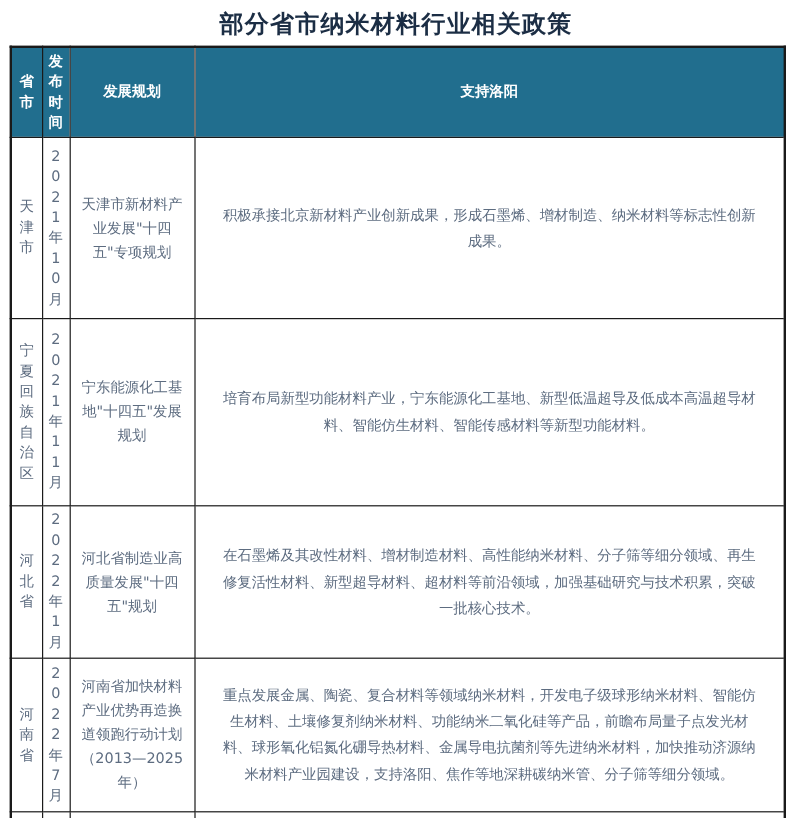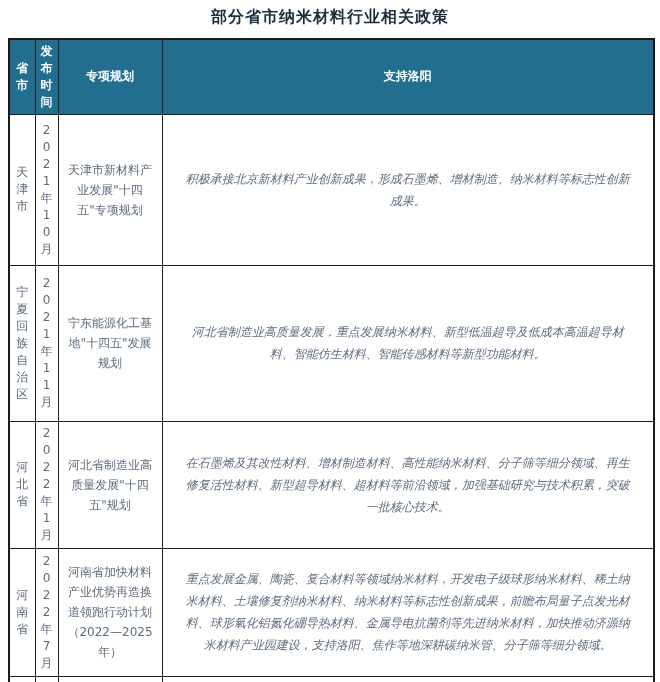--- a/index.html
+++ b/index.html
@@ -3,21 +3,21 @@
 <meta charset="utf-8">
 <style>
   html,body { margin:0; padding:0; }
   body {
     width:660px; height:682px; overflow:hidden; position:relative;
     background:#ffffff;
     font-family:"DejaVu Sans","Liberation Sans",sans-serif;
   }
   .page-title {
     text-align:center; padding-top:7px;
-    font-size:16px; font-weight:bold; color:#1b2d44; letter-spacing:1px;
+    font-size:20px; font-weight:bold; color:#1b2d44; letter-spacing:1px;
   }
   table.policy-table {
     position:absolute; left:8px; top:38px; width:647px;
     border-collapse:collapse; table-layout:fixed;
     border:2px solid #1a1a1a;
   }
   .policy-table th, .policy-table td {
     border:1px solid #1a1a1a;
     text-align:center; vertical-align:middle;
     padding:2px 3px;
@@ -25,21 +25,21 @@
   }
   .policy-table th {
     background:#216e8e; color:#ffffff;
     font-size:12px; font-weight:bold; line-height:17px;
   }
   .policy-table td {
     color:#5d6c80; font-size:12px;
   }
   .vert { white-space:pre-line; line-height:17px; }
   td.policy-name { line-height:20px; padding:2px 6px; word-break:break-all; }
-  td.main-content { line-height:22px; padding:4px 20px; word-break:break-all;font-style:italic; }
+  td.main-content { line-height:22px; padding:4px 20px; word-break:break-all; }
   tr.partial-row td { border-bottom:none; }
 </style>
 </head>
 <body>
 
 <div class="page-title">部分省市纳米材料行业相关政策</div>
 
 <table class="policy-table">
   <colgroup>
     <col style="width:26px">
@@ -48,21 +48,21 @@
     <col>
   </colgroup>
   <tbody>
       <tr style="height:75px">
     <th class="vert">省
 市</th>
     <th class="vert">发
 布
 时
 间</th>
-    <th>专项规划</th>
+    <th>发展规划</th>
     <th>支持洛阳</th>
   </tr>
   <tr style="height:151px">
     <td class="vert">天
 津
 市</td>
     <td class="vert">2
 0
 2
 1
@@ -83,21 +83,21 @@
 区</td>
     <td class="vert">2
 0
 2
 1
 年
 1
 1
 月</td>
     <td class="policy-name">宁东能源化工基地"十四五"发展规划</td>
-    <td class="main-content">河北省制造业高质量发展，重点发展纳米材料、新型低温超导及低成本高温超导材料、智能仿生材料、智能传感材料等新型功能材料。</td>
+    <td class="main-content">培育布局新型功能材料产业，宁东能源化工基地、新型低温超导及低成本高温超导材料、智能仿生材料、智能传感材料等新型功能材料。</td>
   </tr>
   <tr style="height:127px">
     <td class="vert">河
 北
 省</td>
     <td class="vert">2
 0
 2
 2
 年
@@ -110,22 +110,22 @@
     <td class="vert">河
 南
 省</td>
     <td class="vert">2
 0
 2
 2
 年
 7
 月</td>
-    <td class="policy-name">河南省加快材料产业优势再造换道领跑行动计划（2022—2025年）</td>
-    <td class="main-content">重点发展金属、陶瓷、复合材料等领域纳米材料，开发电子级球形纳米材料、稀土纳米材料、土壤修复剂纳米材料、纳米材料等标志性创新成果，前瞻布局量子点发光材料、球形氧化铝氮化硼导热材料、金属导电抗菌剂等先进纳米材料，加快推动济源纳米材料产业园建设，支持洛阳、焦作等地深耕碳纳米管、分子筛等细分领域。</td>
+    <td class="policy-name">河南省加快材料产业优势再造换道领跑行动计划（2013—2025年）</td>
+    <td class="main-content">重点发展金属、陶瓷、复合材料等领域纳米材料，开发电子级球形纳米材料、智能仿生材料、土壤修复剂纳米材料、功能纳米二氧化硅等产品，前瞻布局量子点发光材料、球形氧化铝氮化硼导热材料、金属导电抗菌剂等先进纳米材料，加快推动济源纳米材料产业园建设，支持洛阳、焦作等地深耕碳纳米管、分子筛等细分领域。</td>
   </tr>
   <tr class="partial-row" style="height:40px">
     <td></td>
     <td></td>
     <td></td>
     <td></td>
   </tr>
 </tbody>
   </table>
 

